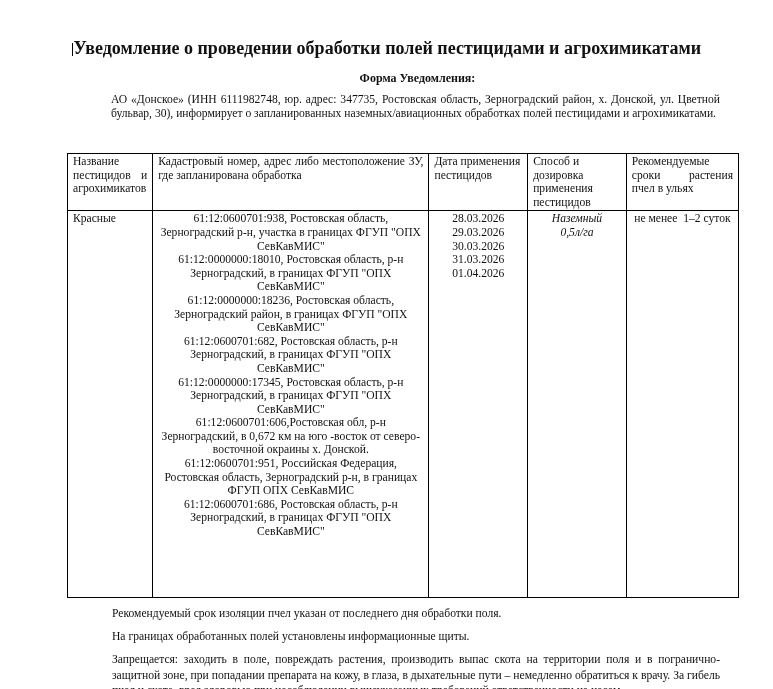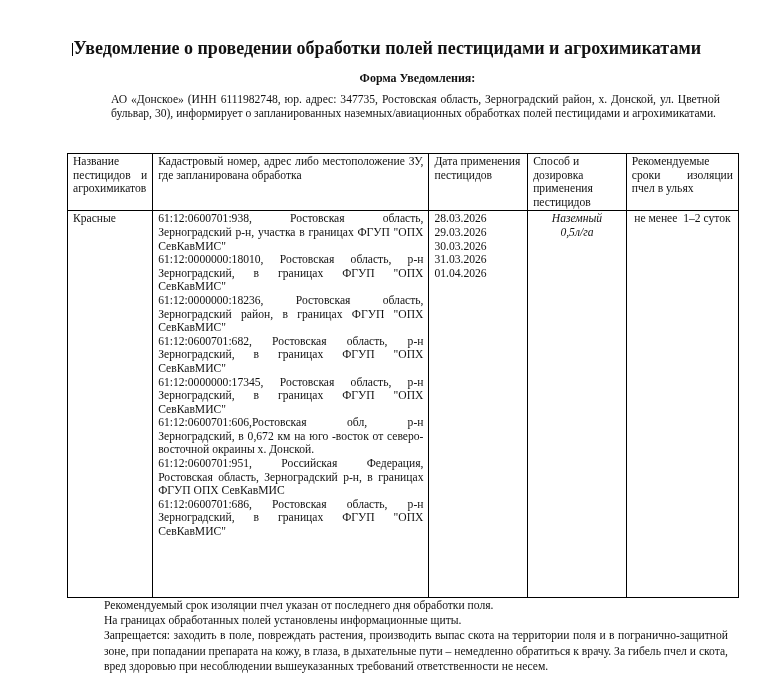--- a/index.html
+++ b/index.html
@@ -9,22 +9,22 @@
   .title .caret { display:inline-block; width:1.5px; height:13px; background:#000; vertical-align:-2px; margin-right:0px; }
   .form-title { position:absolute; left:0; width:835px; top:72px; text-align:center; font-weight:bold; font-size:12px; }
   .intro { position:absolute; left:104px; width:623px; top:86px; text-align:justify; }
   .intro p { margin:7px; }
   table.main { position:absolute; left:67px; top:153px; width:672px; height:445px; border-collapse:collapse; table-layout:fixed; }
   table.main td { border:1px solid #000; vertical-align:top; padding:1px 5px; text-align:justify; }
   .c1 { width:82px; } .c2 { width:266px; } .c3 { width:95px; } .c4 { width:95px; } .c5 { width:108px; }
   tr.head td { height:52px; }
   .center { text-align:center !important;font-style:italic; }
   .footer { position:absolute; left:104px; width:624px; top:598px; line-height:15.2px; text-align:justify; }
-  .footer p { margin:0; }
-  .entry { display:block; }
+  .footer p { margin:8px; }
+  .entry { display:block;text-align:center; }
 </style>
 </head>
 <body>
 
 <div class="title"><span class="caret"></span><span>Уведомление о проведении обработки полей пестицидами и агрохимикатами</span></div>
 
 <div class="form-title">Форма Уведомления:</div>
 
 <div class="intro">
   <p>АО «Донское» (ИНН 6111982748, юр. адрес: 347735, Ростовская область, Зерноградский район, х. Донской, ул. Цветной бульвар, 30), информирует о запланированных наземных/авиационных обработках полей пестицидами и агрохимикатами.</p>
@@ -37,21 +37,21 @@
       <col class="c3">
       <col class="c4">
       <col class="c5">
     </colgroup>
   <tbody>
       <tr class="head">
     <td>Название пестицидов и агрохимикатов</td>
     <td>Кадастровый номер, адрес либо местоположение ЗУ, где запланирована обработка</td>
     <td style="text-align:left">Дата применения пестицидов</td>
     <td style="text-align:left">Способ и дозировка применения пестицидов</td>
-    <td>Рекомендуемые сроки изоляции пчел в ульях</td>
+    <td>Рекомендуемые сроки растения пчел в ульях</td>
   </tr>
   <tr>
     <td>Красные</td>
     <td>
       <span class="entry">61:12:0600701:938, Ростовская область, Зерноградский р-н, участка в границах ФГУП "ОПХ СевКавМИС"</span>
       <span class="entry">61:12:0000000:18010, Ростовская область, р-н Зерноградский, в границах ФГУП "ОПХ СевКавМИС"</span>
       <span class="entry">61:12:0000000:18236, Ростовская область, Зерноградский район, в границах ФГУП "ОПХ СевКавМИС"</span>
       <span class="entry">61:12:0600701:682, Ростовская область, р-н Зерноградский, в границах ФГУП "ОПХ СевКавМИС"</span>
       <span class="entry">61:12:0000000:17345, Ростовская область, р-н Зерноградский, в границах ФГУП "ОПХ СевКавМИС"</span>
       <span class="entry">61:12:0600701:606,Ростовская обл, р-н Зерноградский, в 0,672 км на юго -восток от северо-восточной окраины х. Донской.</span>

